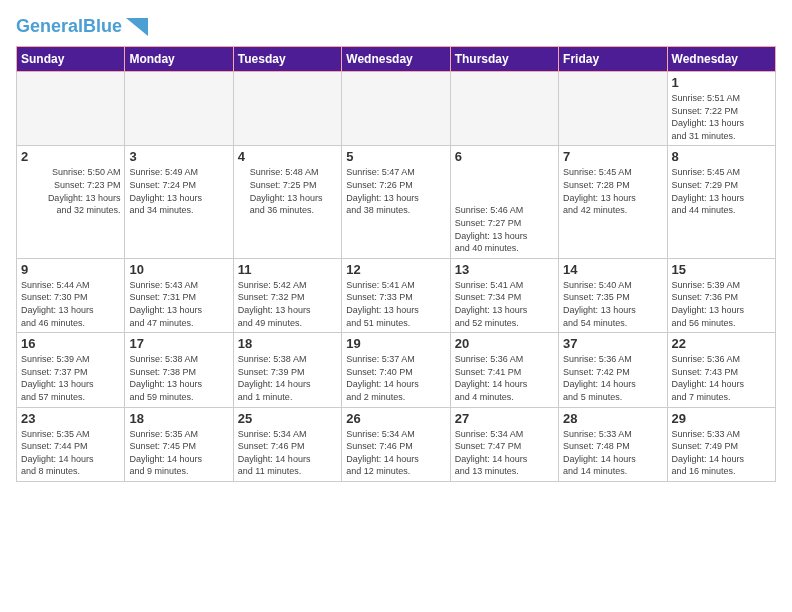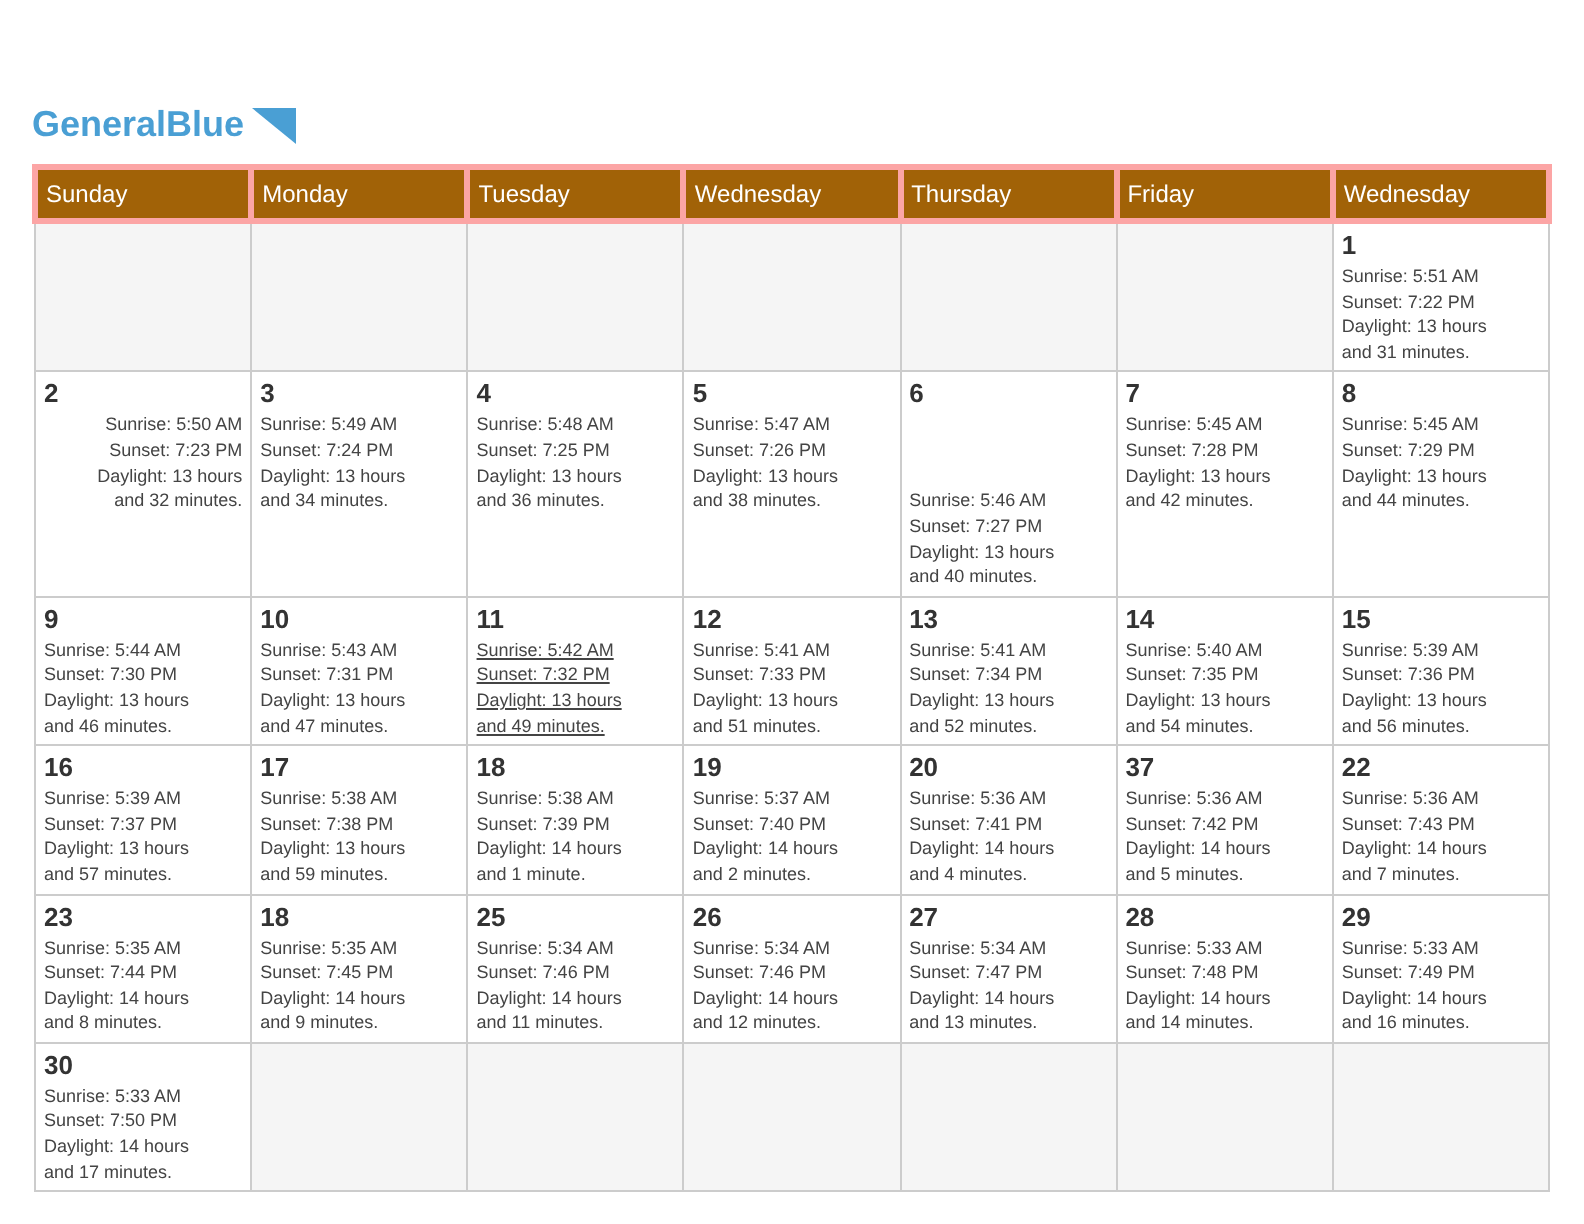--- a/index.html
+++ b/index.html
@@ -13,21 +13,20 @@
     .page {
       width: 792px;
       height: 612px;
       padding: 16px 16px 10px 16px;
     }
     .header {
       display: flex;
       justify-content: space-between;
       align-items: flex-start;
       margin-bottom: 10px;
-      margin-top: 36px;
     }
     .logo {
       display: flex;
       flex-direction: column;
       align-items: flex-start;
     }
     .logo-text {
       font-size: 18px;
       font-weight: bold;
       color: #333;
@@ -46,27 +45,27 @@
     .location {
       font-size: 14px;
       color: #555;
     }
     .calendar {
       width: 100%;
       border-collapse: collapse;
       table-layout: fixed;
     }
     .calendar thead th {
-      background: #a16207;
+      background: #4c1d95;
       color: #fff;
       font-size: 12px;
-      font-weight: normal;
+      font-weight: bold;
       padding: 5px 4px;
       text-align: left;
-      border: 3px solid #fca5a5;
+      border: 1px solid #fca5a5;
     }
     .calendar tbody td {
       border: 1px solid #ccc;
       vertical-align: top;
       padding: 3px 4px;
       font-size: 9.5px;
       color: #333;
       height: 72px;
       background: #fff;
     }
@@ -148,21 +147,21 @@
           </td>
           <td>
             <span class="day-number">3</span>
             <div class="day-info" style="white-space: pre-line;">Sunrise: 5:49 AM
 Sunset: 7:24 PM
 Daylight: 13 hours
 and 34 minutes.</div>
           </td>
           <td>
             <span class="day-number">4</span>
-            <div class="day-info" style="white-space: pre-line;">Sunrise: 5:48 AM
+            <div class="day-info" style="white-space: pre-line; margin-left: 12px;">Sunrise: 5:48 AM
 Sunset: 7:25 PM
 Daylight: 13 hours
 and 36 minutes.</div>
           </td>
           <td>
             <span class="day-number">5</span>
             <div class="day-info" style="white-space: pre-line;">Sunrise: 5:47 AM
 Sunset: 7:26 PM
 Daylight: 13 hours
 and 38 minutes.</div>
@@ -199,21 +198,21 @@
           </td>
           <td>
             <span class="day-number">10</span>
             <div class="day-info" style="white-space: pre-line;">Sunrise: 5:43 AM
 Sunset: 7:31 PM
 Daylight: 13 hours
 and 47 minutes.</div>
           </td>
           <td>
             <span class="day-number">11</span>
-            <div class="day-info" style="white-space: pre-line; text-decoration: underline;">Sunrise: 5:42 AM
+            <div class="day-info" style="white-space: pre-line;">Sunrise: 5:42 AM
 Sunset: 7:32 PM
 Daylight: 13 hours
 and 49 minutes.</div>
           </td>
           <td>
             <span class="day-number">12</span>
             <div class="day-info" style="white-space: pre-line;">Sunrise: 5:41 AM
 Sunset: 7:33 PM
 Daylight: 13 hours
 and 51 minutes.</div>
@@ -334,31 +333,16 @@
 Daylight: 14 hours
 and 14 minutes.</div>
           </td>
           <td>
             <span class="day-number">29</span>
             <div class="day-info" style="white-space: pre-line;">Sunrise: 5:33 AM
 Sunset: 7:49 PM
 Daylight: 14 hours
 and 16 minutes.</div>
           </td>
-        </tr>
-        <tr class="last-row">
-          <td>
-            <span class="day-number">30</span>
-            <div class="day-info" style="white-space: pre-line;">Sunrise: 5:33 AM
-Sunset: 7:50 PM
-Daylight: 14 hours
-and 17 minutes.</div>
-          </td>
-          <td class="empty"></td>
-          <td class="empty"></td>
-          <td class="empty"></td>
-          <td class="empty"></td>
-          <td class="empty"></td>
-          <td class="empty"></td>
         </tr>
       </tbody>
   </table>
 </div>
 
 </body></html>

